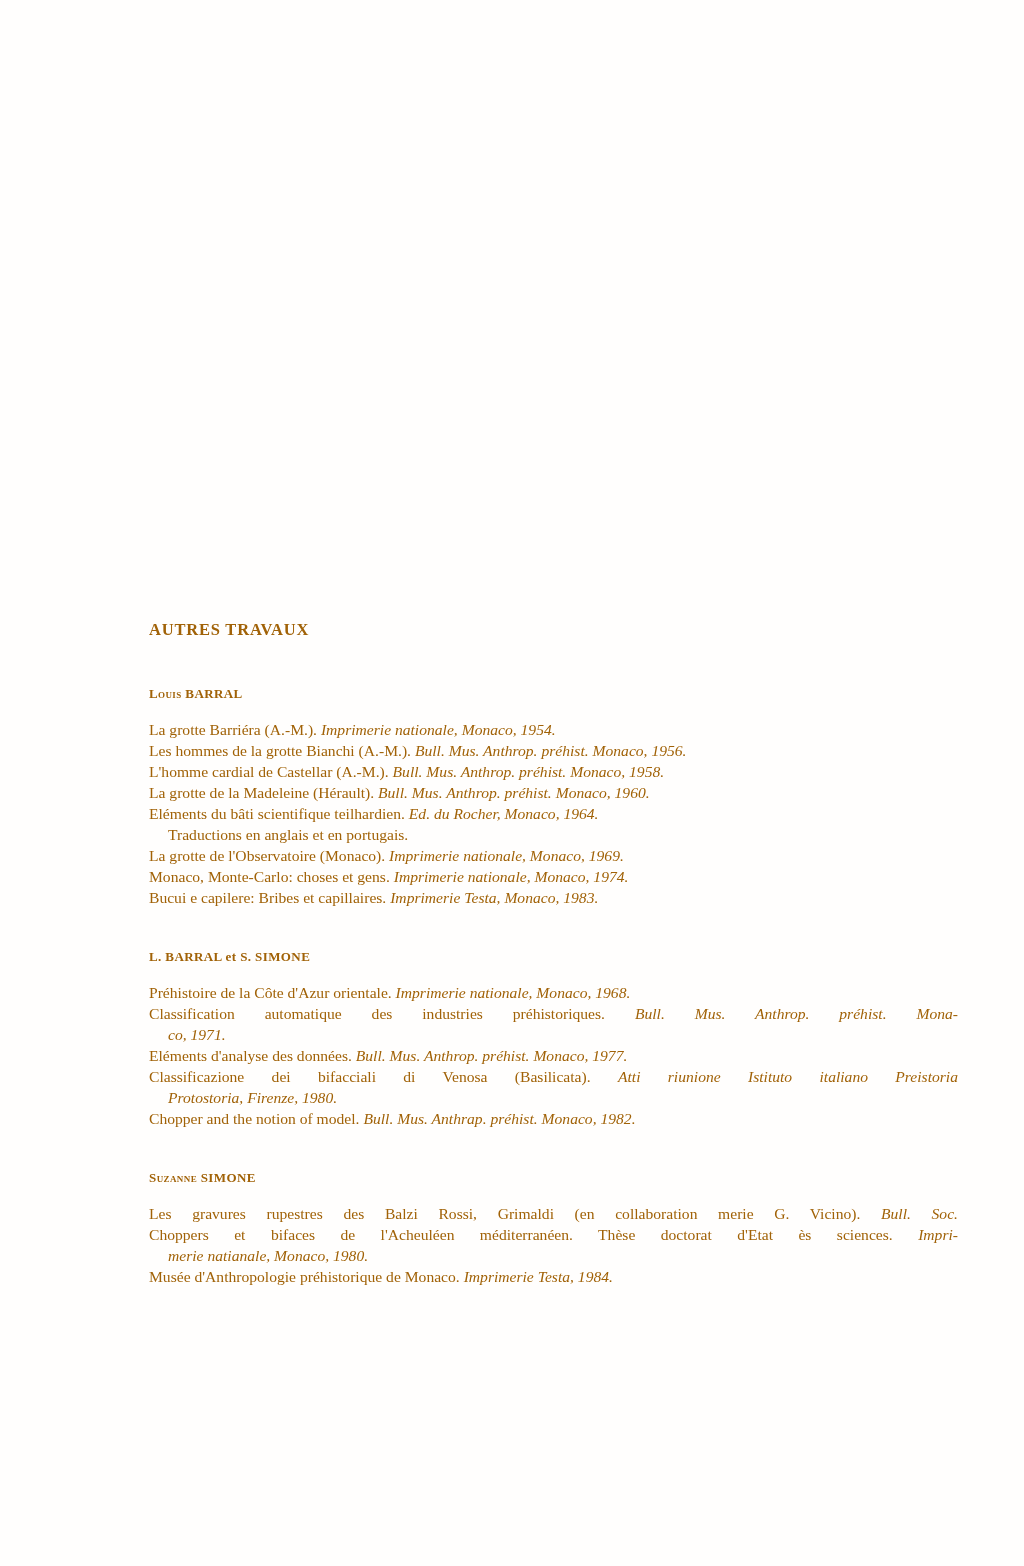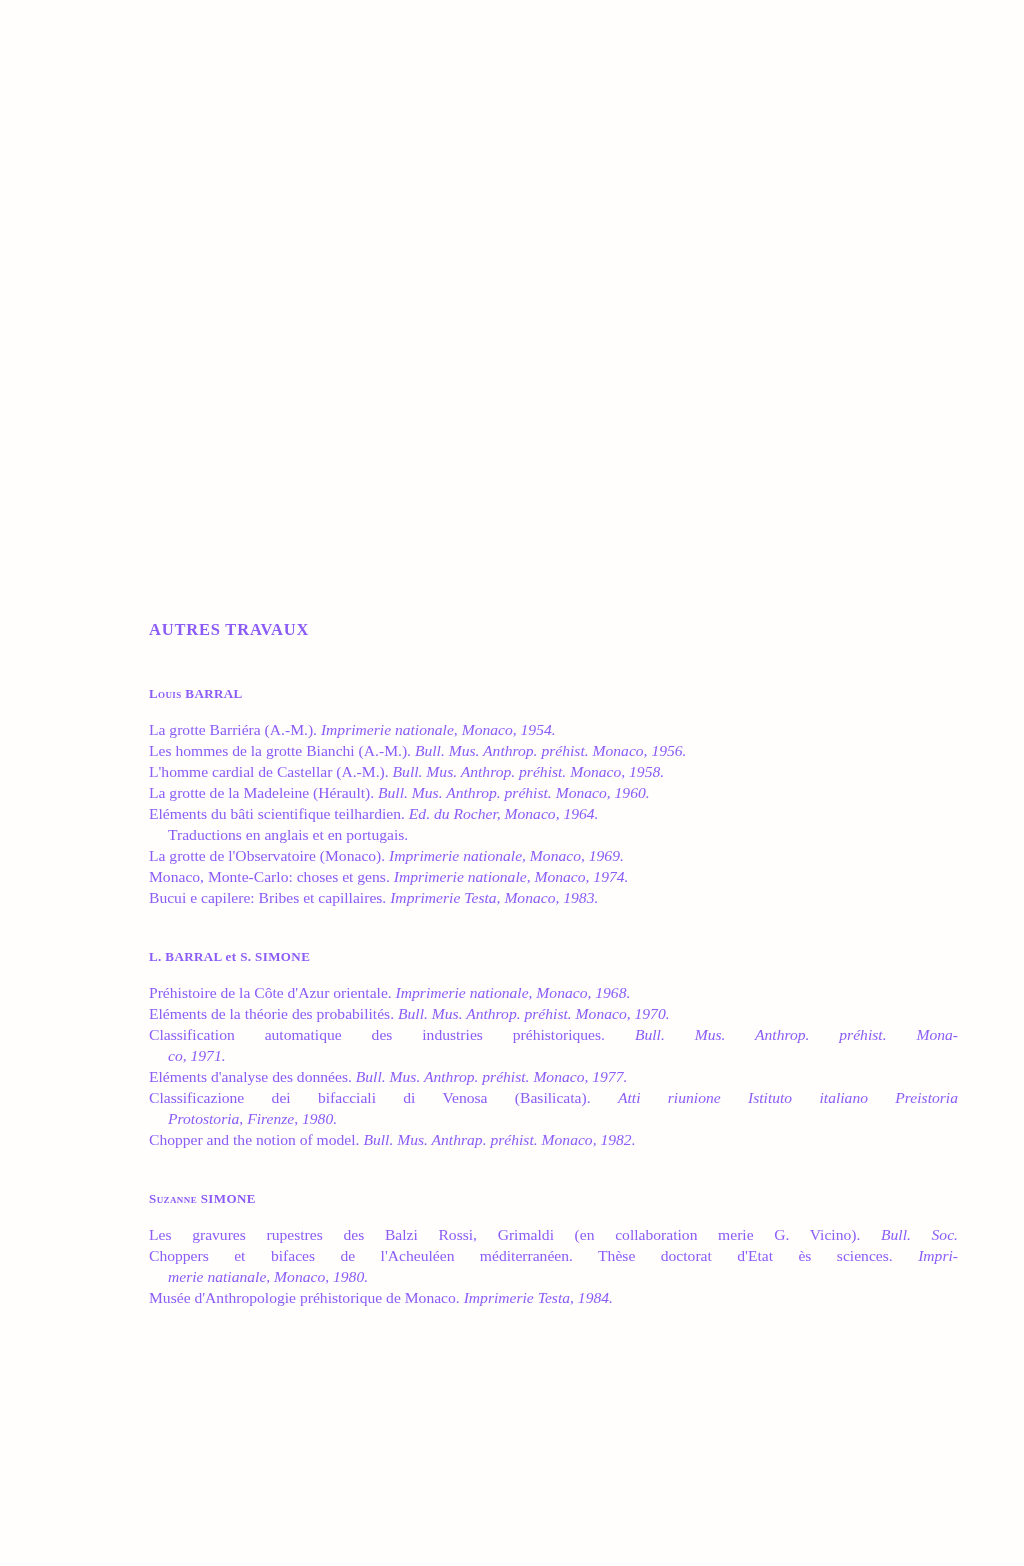--- a/index.html
+++ b/index.html
@@ -2,21 +2,21 @@
 <html><head>
 <meta charset="utf-8">
 <style>
   html,body{margin:0;padding:0;background:#ffffff;}
   .page{
     position:relative;
     width:1024px;height:1566px;
     background:#fffefd;
     overflow:hidden;
     font-family:"Liberation Serif", serif;
-    color:#8b5cf6;
+    color:#a16207;
   }
   .content{
     position:absolute;
     left:149px;top:620px;
     width:809px;
   }
   .page-title{
     font-size:16.5px;
     font-weight:700;
     letter-spacing:0.8px;
@@ -81,23 +81,20 @@
           <div class="entry">
             <div class="line"><span>Bucui e capilere: Bribes et capillaires. </span><span class="it">Imprimerie Testa, Monaco, 1983.</span></div>
           </div>
         </div>
         <div class="section">
           <div class="section-heading">L. BARRAL et S. SIMONE</div>
           <div class="entry">
             <div class="line"><span>Préhistoire de la Côte d'Azur orientale. </span><span class="it">Imprimerie nationale, Monaco, 1968.</span></div>
           </div>
           <div class="entry">
-            <div class="line"><span>Eléments de la théorie des probabilités. </span><span class="it">Bull. Mus. Anthrop. préhist. Monaco, 1970.</span></div>
-          </div>
-          <div class="entry">
             <div class="line just"><span>Classification automatique des industries préhistoriques. </span><span class="it">Bull. Mus. Anthrop. préhist. Mona-</span></div>
             <div class="line cont"><span class="it">co, 1971.</span></div>
           </div>
           <div class="entry">
             <div class="line"><span>Eléments d'analyse des données. </span><span class="it">Bull. Mus. Anthrop. préhist. Monaco, 1977.</span></div>
           </div>
           <div class="entry">
             <div class="line just"><span>Classificazione dei bifacciali di Venosa (Basilicata). </span><span class="it">Atti riunione Istituto italiano Preistoria</span></div>
             <div class="line cont"><span class="it">Protostoria, Firenze, 1980.</span></div>
           </div>

